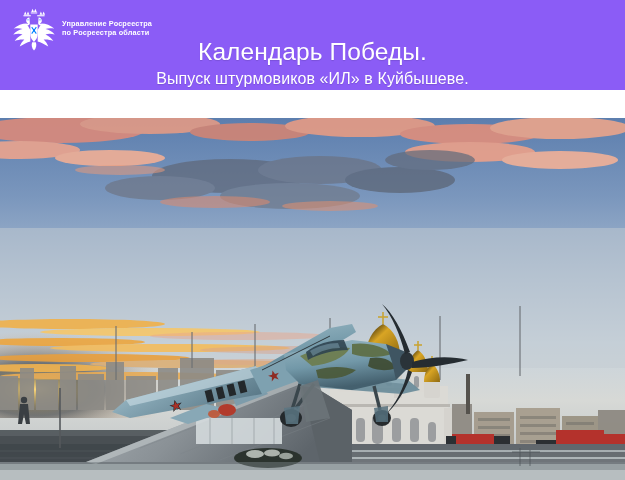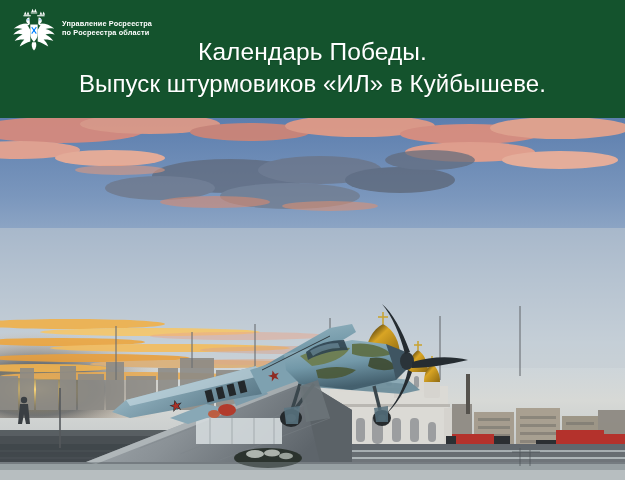--- a/index.html
+++ b/index.html
@@ -5,22 +5,22 @@
 <style>
   html,body{margin:0;padding:0;background:#ffffff;}
   body{
     width:625px;height:480px;overflow:hidden;position:relative;
     font-family:"Liberation Sans","DejaVu Sans",sans-serif;
   }
   .slide{position:absolute;inset:0;width:625px;height:480px;overflow:hidden;}
 
   
   .header{
-    position:absolute;left:0;top:0;width:625px;height:118px;
-    background:#14532d;overflow:hidden;
+    position:absolute;left:0;top:0;width:625px;height:90px;
+    background:#8b5cf6;overflow:hidden;
   }
   .brand{
     position:absolute;left:11px;top:6px;
     display:flex;align-items:center;gap:5px;
   }
   .emblem{width:46px;height:46px;display:block;}
   .brand-text{
     display:flex;flex-direction:column;justify-content:center;
     color:#ffffff;line-height:1.18;
     font-size:7.3px;font-weight:bold;letter-spacing:.15px;
@@ -30,21 +30,21 @@
 
   .title-block{
     position:absolute;left:0;top:36px;width:625px;
     text-align:center;color:#ffffff;
     font-size:24.5px;font-weight:400;line-height:1.32;
     text-shadow:0 1px 1px rgba(0,0,0,.12);
     letter-spacing:.1px;
   }
   .title-line{display:block;white-space:nowrap;}
   .title-line.l1{font-size:24.5px;}
-  .title-line.l2{font-size:24px;}
+  .title-line.l2{font-size:16px;}
 
   
   .photo{
     position:absolute;left:0;top:118px;width:625px;height:362px;
     overflow:hidden;background:#6f86a8;
   }
   .photo svg{display:block;width:625px;height:362px;}
 </style>
 </head>
 <body>

